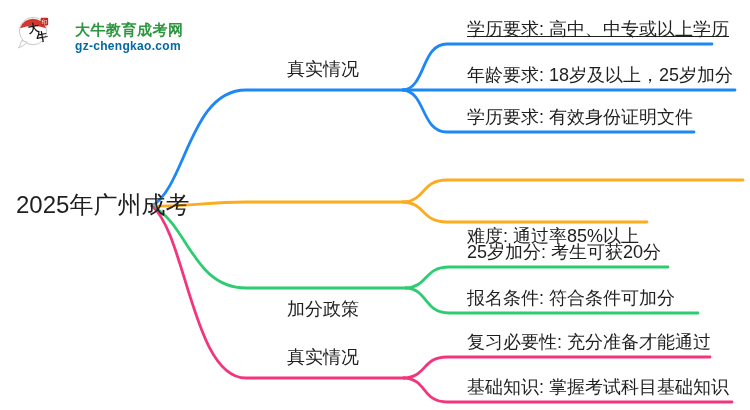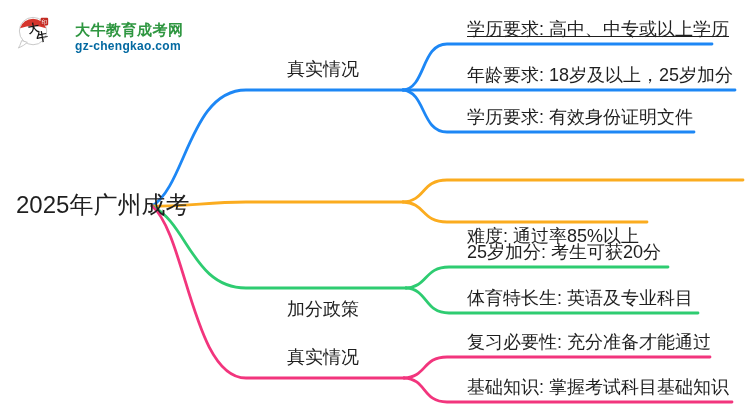--- a/index.html
+++ b/index.html
@@ -85,18 +85,18 @@
   <div class="txt branch-label" style="left:243px;top:256px;margin-top:42px;">加分政策</div>
   <div class="txt branch-label" style="left:243px;top:346px;">真实情况</div>
 
   <div class="txt child-label" style="left:467px;top:18px;text-decoration:underline;">学历要求: 高中、中专或以上学历</div>
   <div class="txt child-label" style="left:467px;top:64px;">年龄要求: 18岁及以上，25岁加分</div>
   <div class="txt child-label" style="left:467px;top:106px;">学历要求: 有效身份证明文件</div>
 
   <div class="txt child-label" style="left:467px;top:196px;margin-top:29px;">难度: 通过率85%以上</div>
 
   <div class="txt child-label" style="left:467px;top:241px;">25岁加分: 考生可获20分</div>
-  <div class="txt child-label" style="left:467px;top:287px;">体育特长生: 英语及专业科目</div>
+  <div class="txt child-label" style="left:467px;top:287px;">报名条件: 符合条件可加分</div>
 
   <div class="txt child-label" style="left:467px;top:331px;">复习必要性: 充分准备才能通过</div>
   <div class="txt child-label" style="left:467px;top:376px;">基础知识: 掌握考试科目基础知识</div>
 
 </div>
 
 </body></html>

